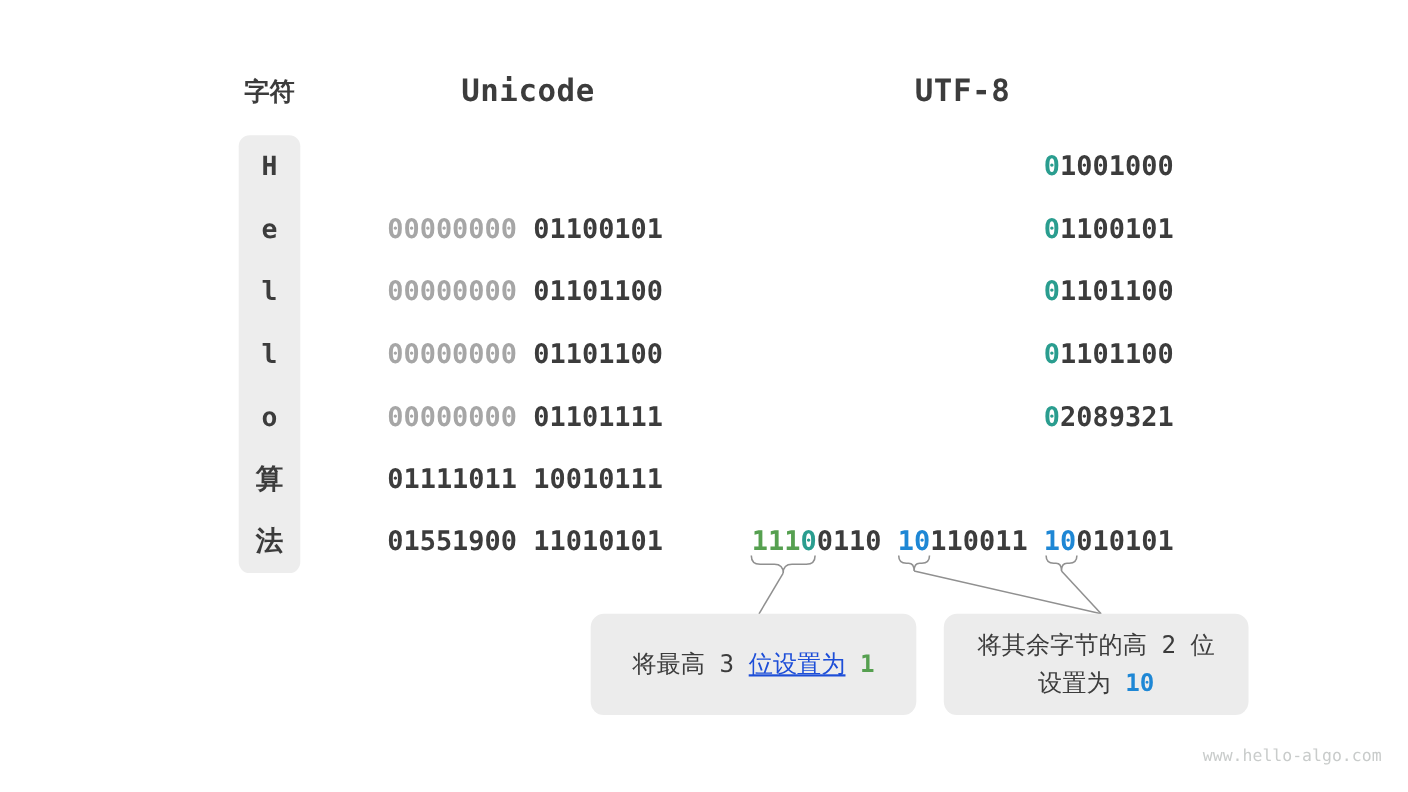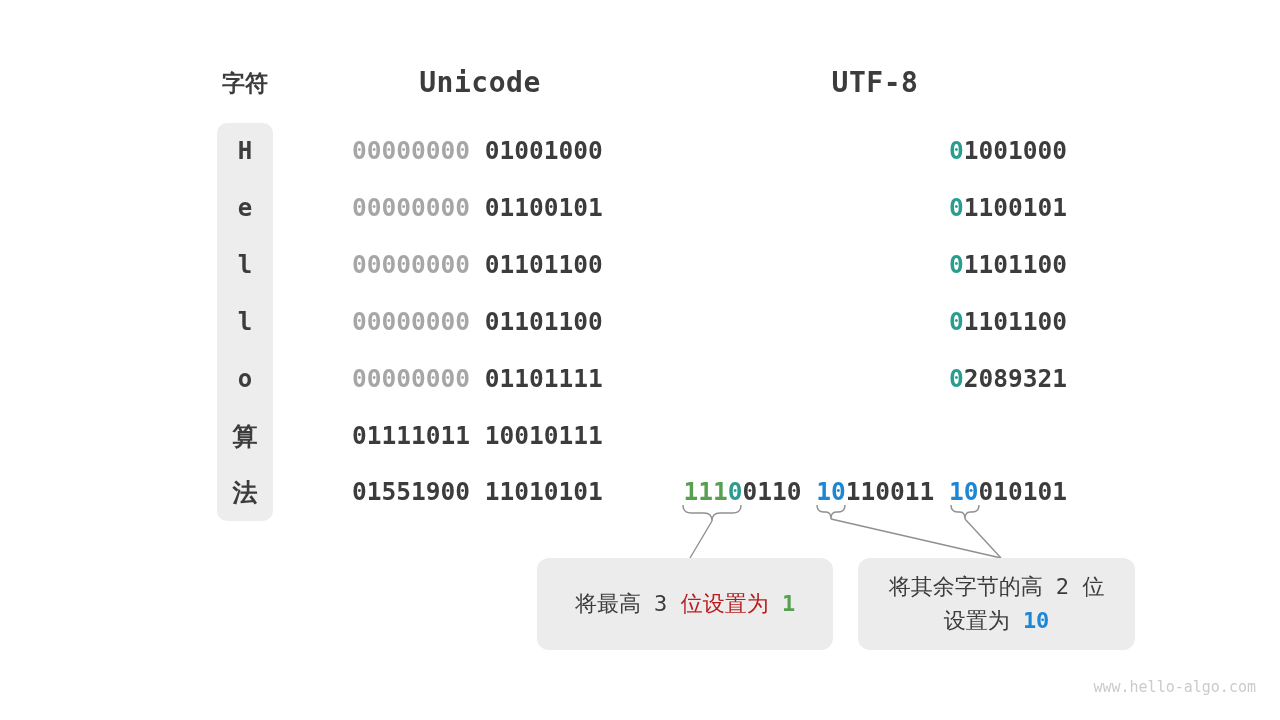--- a/index.html
+++ b/index.html
@@ -42,21 +42,20 @@
 
   <div class="hdr hdr-char">字符</div>
   <div class="hdr hdr-mono hdr-unicode">Unicode</div>
   <div class="hdr hdr-mono hdr-utf8">UTF-8</div>
 
   <div class="sidebar"></div>
 
   <div id="rows">
       <div class="row" style="top: 134px;">
         <div class="cell-char mono">H</div>
-        <div class="bin cell-unicode"><span style="color: rgb(166, 166, 166);">00000000</span><span style="color: rgb(60, 60, 60);"> 01001000</span></div>
         <div class="bin cell-utf8"><span style="color: rgb(42, 157, 143);">0</span><span style="color: rgb(60, 60, 60);">1001000</span></div>
       </div>
       <div class="row" style="top: 190.9px;">
         <div class="cell-char mono">e</div>
         <div class="bin cell-unicode"><span style="color: rgb(166, 166, 166);">00000000</span><span style="color: rgb(60, 60, 60);"> 01100101</span></div>
         <div class="bin cell-utf8"><span style="color: rgb(42, 157, 143);">0</span><span style="color: rgb(60, 60, 60);">1100101</span></div>
       </div>
       <div class="row" style="top: 247.8px;">
         <div class="cell-char mono">l</div>
         <div class="bin cell-unicode"><span style="color: rgb(166, 166, 166);">00000000</span><span style="color: rgb(60, 60, 60);"> 01101100</span></div>
@@ -86,21 +85,21 @@
   <svg class="overlay" viewBox="0 0 1280 720">
     <path d="M683,505 Q683,513 691,513 L704,513 Q712,513 712,521 Q712,513 720,513 L733,513 Q741,513 741,505"></path>
     <path d="M817,505 Q817,512 824,512 L826,512 Q831,512 831,519 Q831,512 836,512 L838,512 Q845,512 845,505"></path>
     <path d="M951,505 Q951,512 958,512 L960,512 Q965,512 965,519 Q965,512 970,512 L972,512 Q979,512 979,505"></path>
     <path d="M712,521 L690,558"></path>
     <path d="M831,519 L1001,558"></path>
     <path d="M965,519 L1001,558"></path>
   </svg>
 
   <div class="callout callout-1">
-    <div class="cline"><span style="color: rgb(60, 60, 60);">将最高</span><span class="mono" style="color: rgb(60, 60, 60);"> 3 </span><span style="color: #b91c1c;">位设置为</span><span class="mono" style="color: rgb(60, 60, 60);"> </span><span class="mono accent" style="color: rgb(86, 160, 80);">1</span></div>
+    <div class="cline"><span style="color: rgb(60, 60, 60);">将最高</span><span class="mono" style="color: rgb(60, 60, 60);"> 3 </span><span style="color: #1d4ed8; text-decoration: underline;">位设置为</span><span class="mono" style="color: rgb(60, 60, 60);"> </span><span class="mono accent" style="color: rgb(86, 160, 80);">1</span></div>
   </div>
   <div class="callout callout-2">
     <div class="cline"><span style="color: rgb(60, 60, 60);">将其余字节的高</span><span class="mono" style="color: rgb(60, 60, 60);"> 2 </span><span style="color: rgb(60, 60, 60);">位</span></div>
     <div class="cline"><span style="color: rgb(60, 60, 60);">设置为</span><span class="mono" style="color: rgb(60, 60, 60);"> </span><span class="mono accent" style="color: rgb(30, 135, 213);">10</span></div>
   </div>
 
   <div class="watermark">www.hello-algo.com</div>
 </div>
 
 </body></html>

